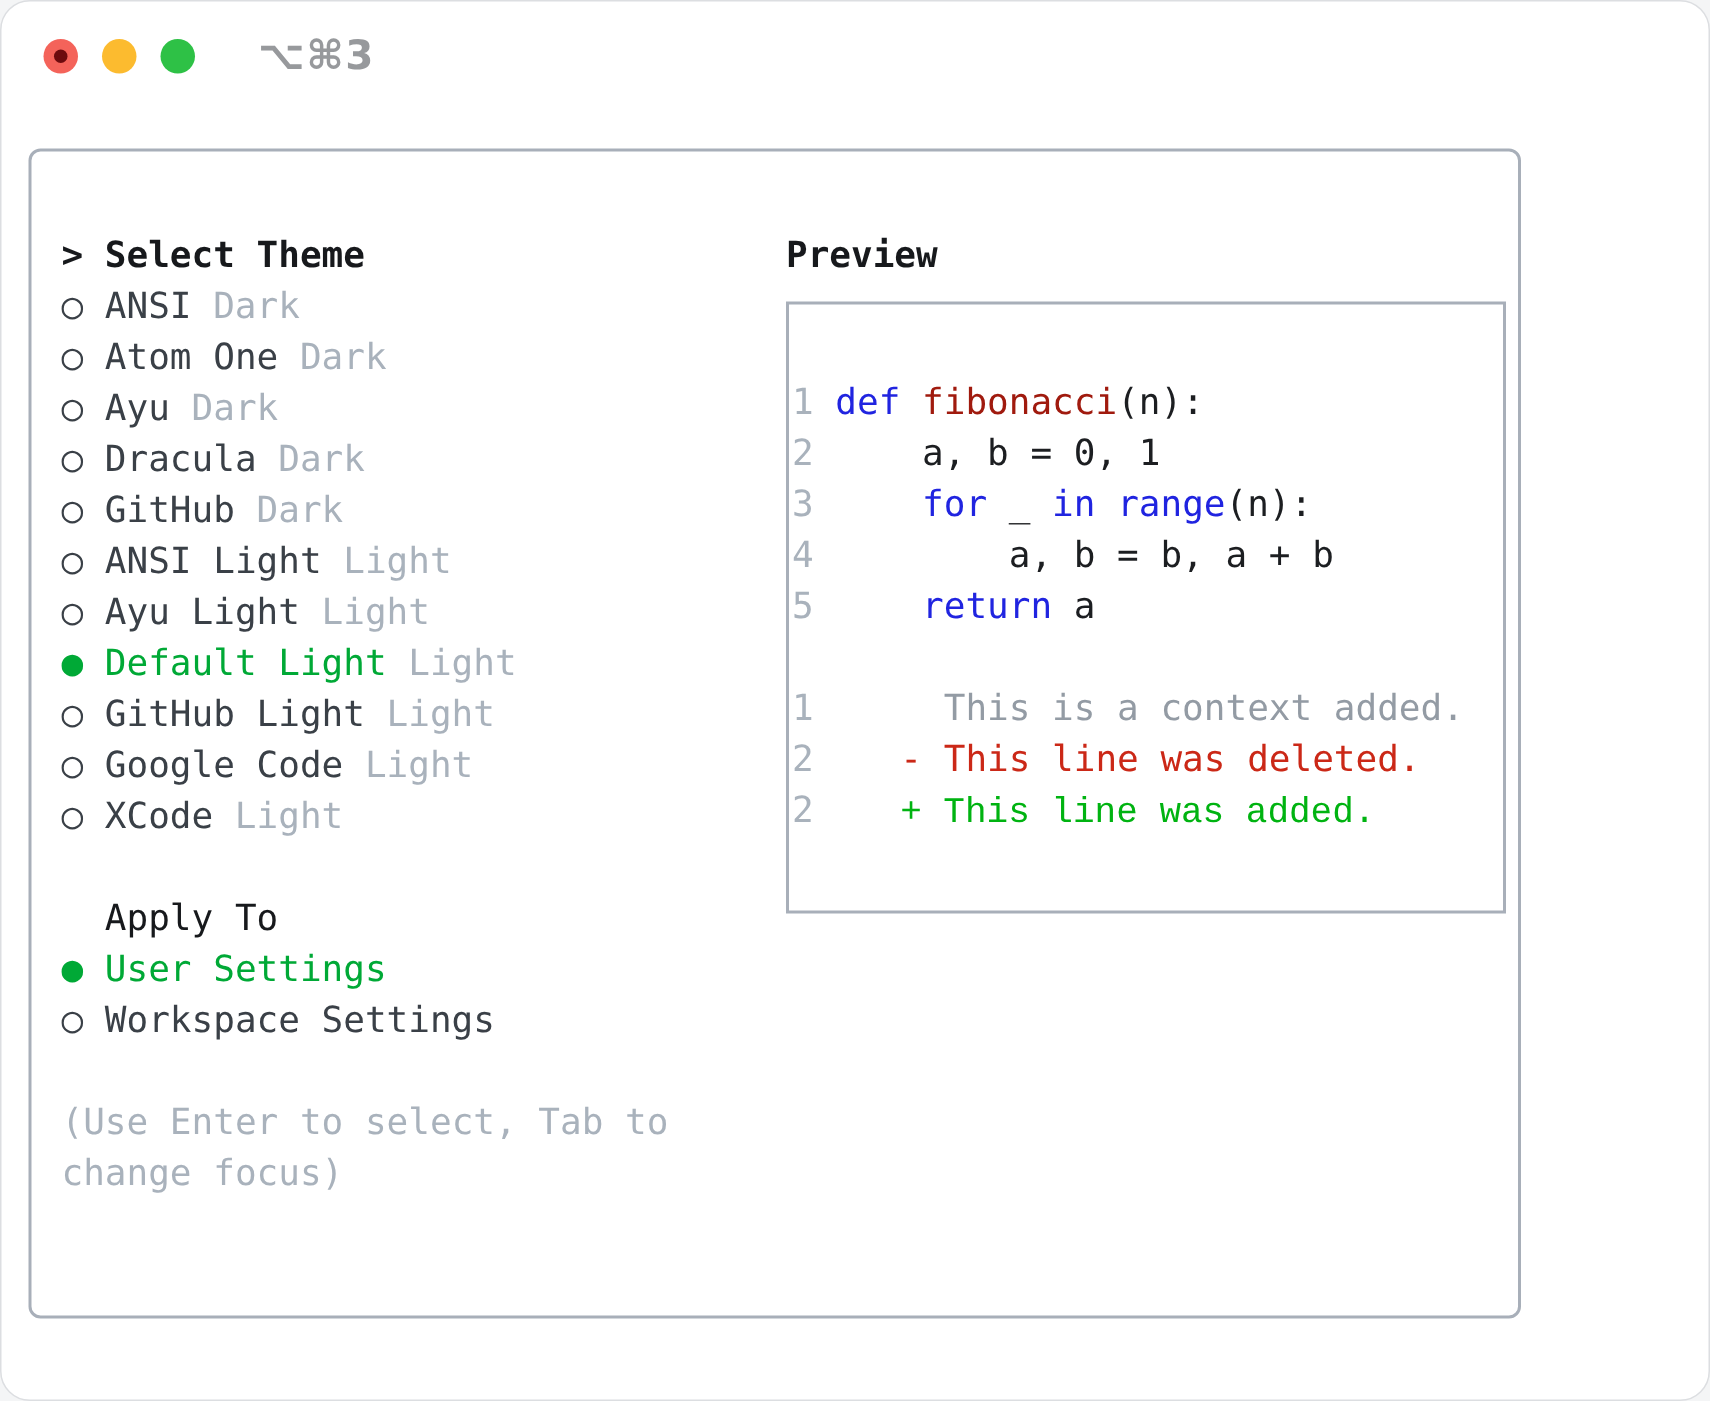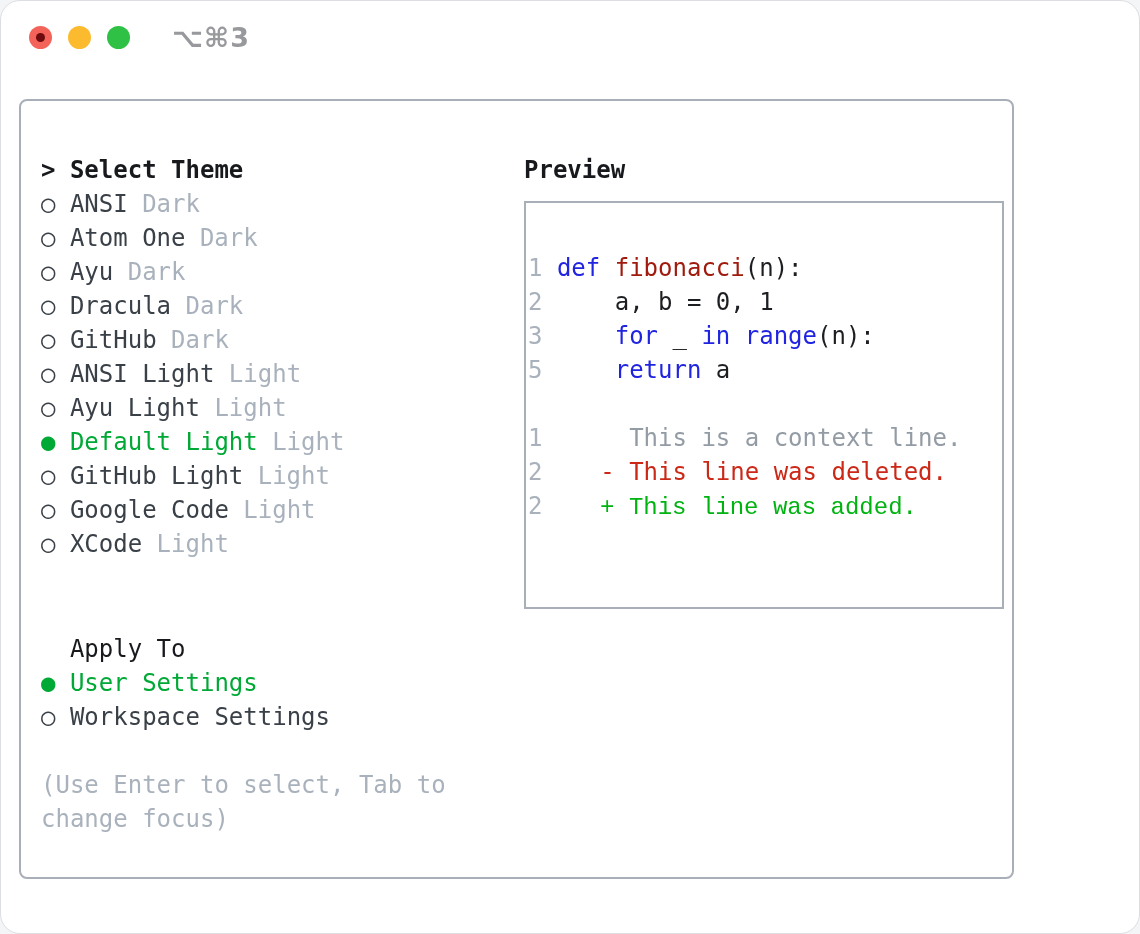--- a/index.html
+++ b/index.html
@@ -32,21 +32,21 @@
   .row{white-space:pre;}
   .marker{display:inline-block;width:2ch;}
   .prompt{font-weight:bold;color:var(--near-black);}
   .list-title{font-weight:bold;color:var(--near-black);}
   .radio-off{color:var(--fg);}
   .radio-on{color:var(--accent);}
   .item-name{color:var(--fg);}
   .item-name.sel{color:var(--accent);}
   .item-tag{color:var(--muted);margin-left:1ch;}
   .spacer{height:34px;}
-  .apply-title{color:var(--near-black);margin-left:2ch;white-space:pre;margin-top:37px;}
+  .apply-title{color:var(--near-black);margin-left:2ch;white-space:pre;}
   .help{color:var(--muted);width:420px;}
   
   .preview-col{position:absolute;left:503px;top:52px;font-size:24px;line-height:34px;}
   .preview-title{font-weight:bold;color:var(--near-black);}
   .preview-box{
     margin-top:14px;width:480px;height:408px;box-sizing:border-box;
     border:2px solid var(--border);padding:48px 0 0 2px;background:#fff;overflow:hidden;
   }
   .code-line,.diff-line,.blank-line{white-space:pre;line-height:34px;height:34px;}
   .ln{display:inline-block;width:2ch;color:var(--muted);}
@@ -100,25 +100,26 @@
       <div class="help">(Use Enter to select, Tab to change focus)</div>
     </div>
 
     <div class="preview-col">
       <div class="preview-title">Preview</div>
       <div class="preview-box">
         <div id="code-block">
             <div class="code-line"><span class="ln">1</span><span class="c-kw">def</span><span class="c-fg"> </span><span class="c-fn">fibonacci</span><span class="c-fg">(n):</span></div>
             <div class="code-line"><span class="ln">2</span><span class="c-fg">    a, b = 0, 1</span></div>
             <div class="code-line"><span class="ln">3</span><span class="c-fg">    </span><span class="c-kw">for</span><span class="c-fg"> _ </span><span class="c-kw">in</span><span class="c-fg"> </span><span class="c-kw">range</span><span class="c-fg">(n):</span></div>
+            <div class="code-line"><span class="ln">4</span><span class="c-fg">        a, b = b, a + b</span></div>
             <div class="code-line"><span class="ln">5</span><span class="c-fg">    </span><span class="c-kw">return</span><span class="c-fg"> a</span></div>
           </div>
         <div class="blank-line"> </div>
         <div id="diff-block">
-            <div class="diff-line"><span class="ln">1</span><span class="diff-context">     This is a context line.</span></div>
+            <div class="diff-line"><span class="ln">1</span><span class="diff-context">     This is a context added.</span></div>
             <div class="diff-line"><span class="ln">2</span><span class="diff-deleted">   - This line was deleted.</span></div>
             <div class="diff-line"><span class="ln">2</span><span class="diff-added">   + This line was added.</span></div>
           </div>
       </div>
     </div>
 
   </div>
 </div>
 
 </body></html>

